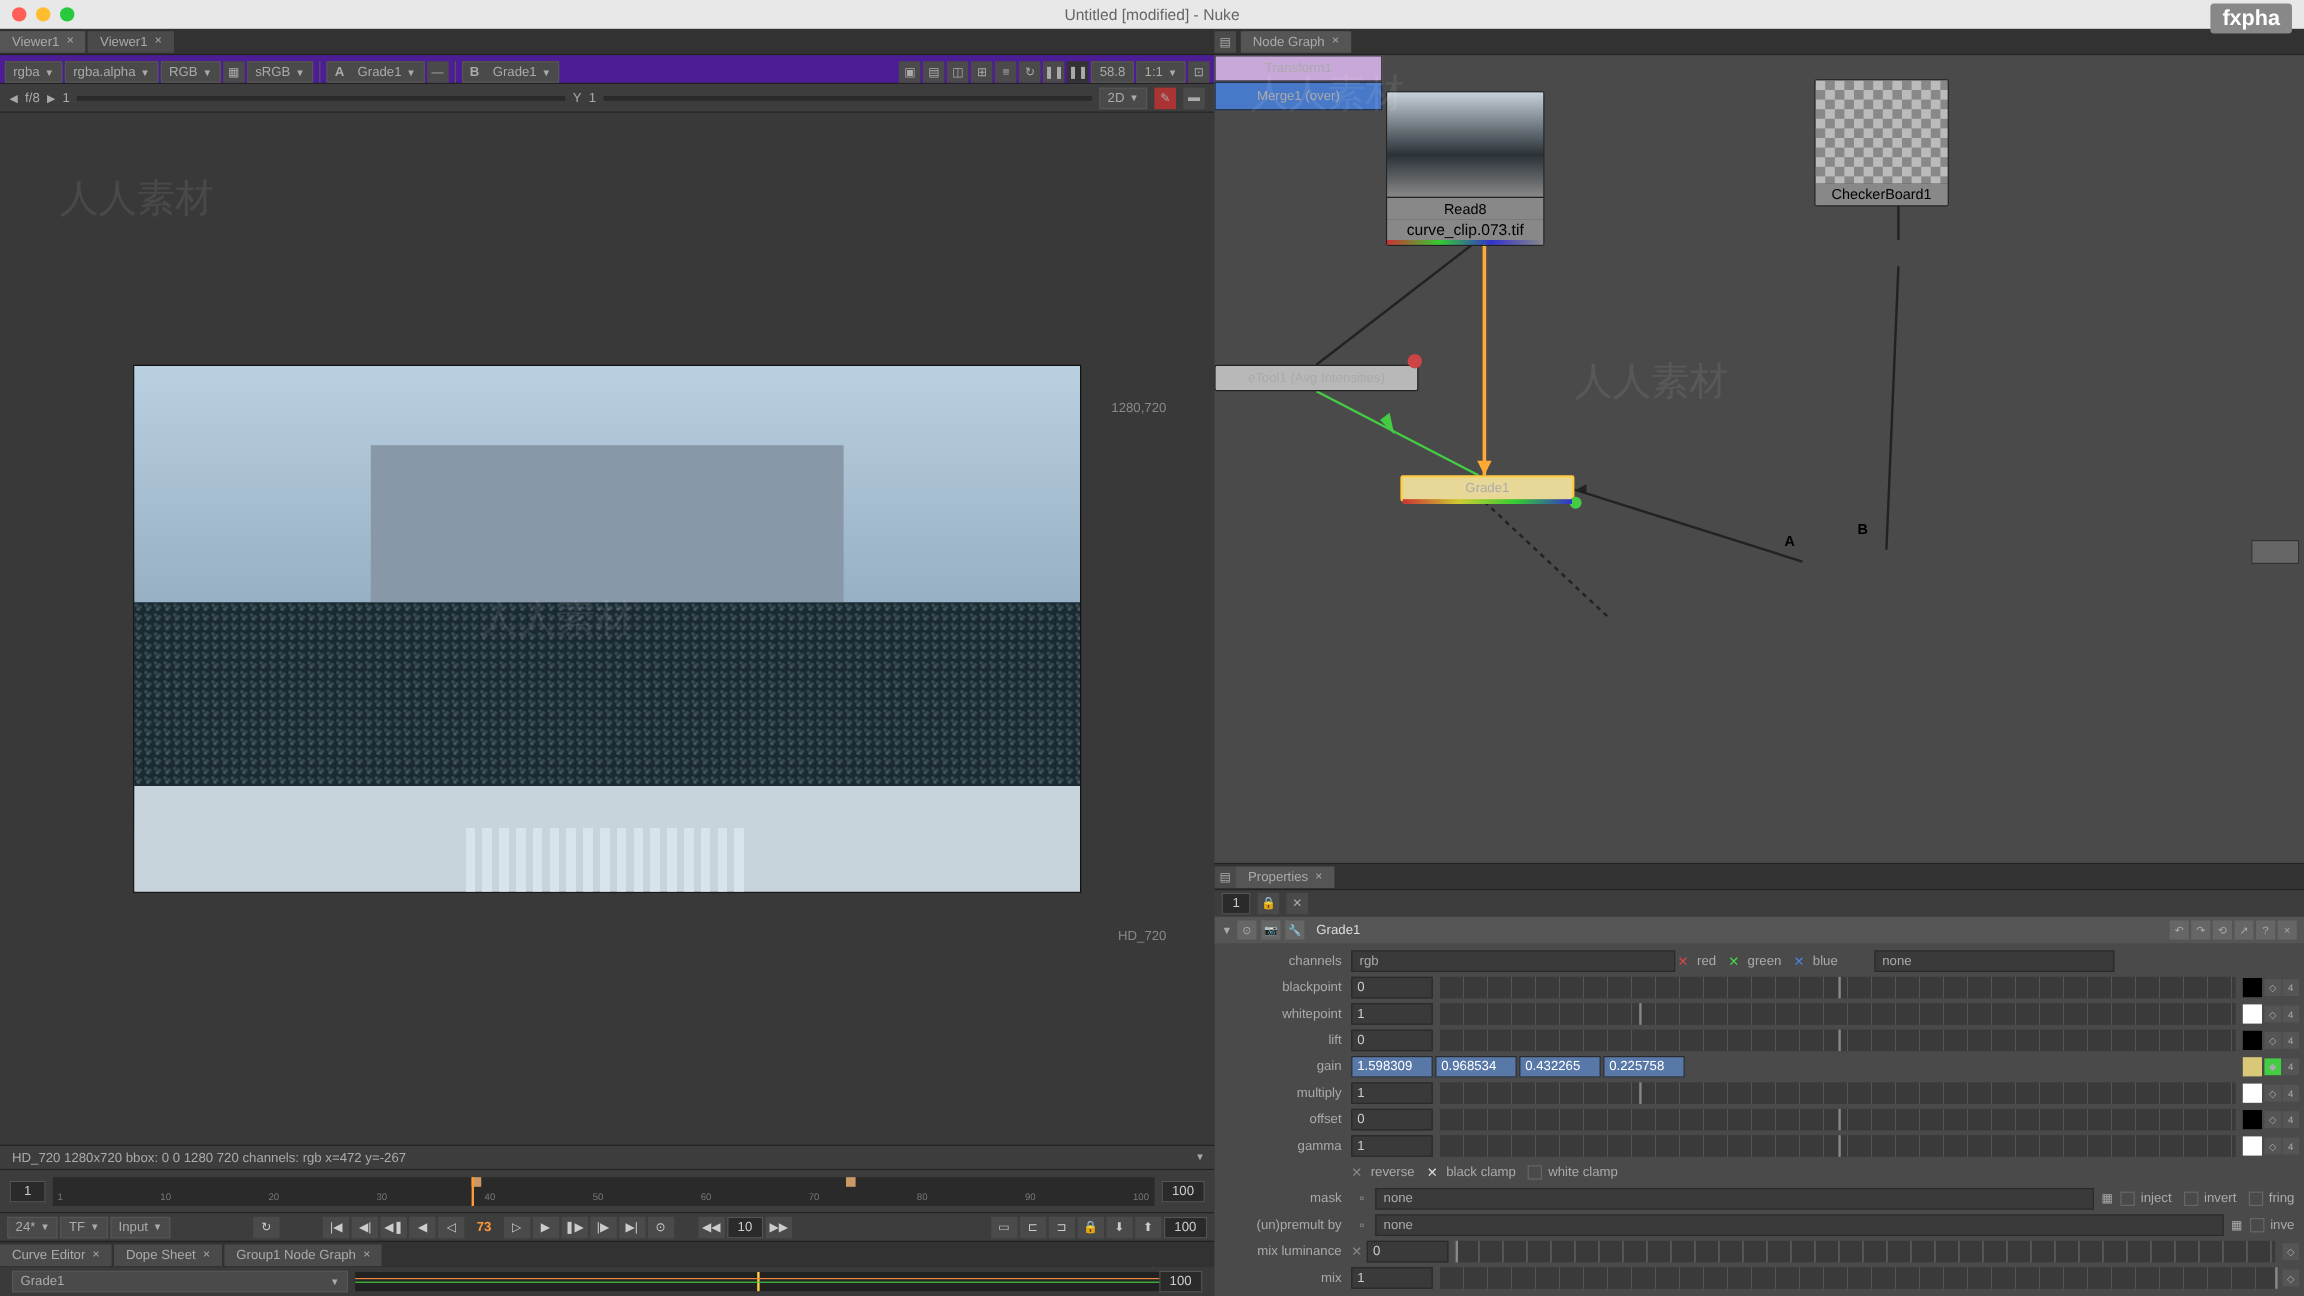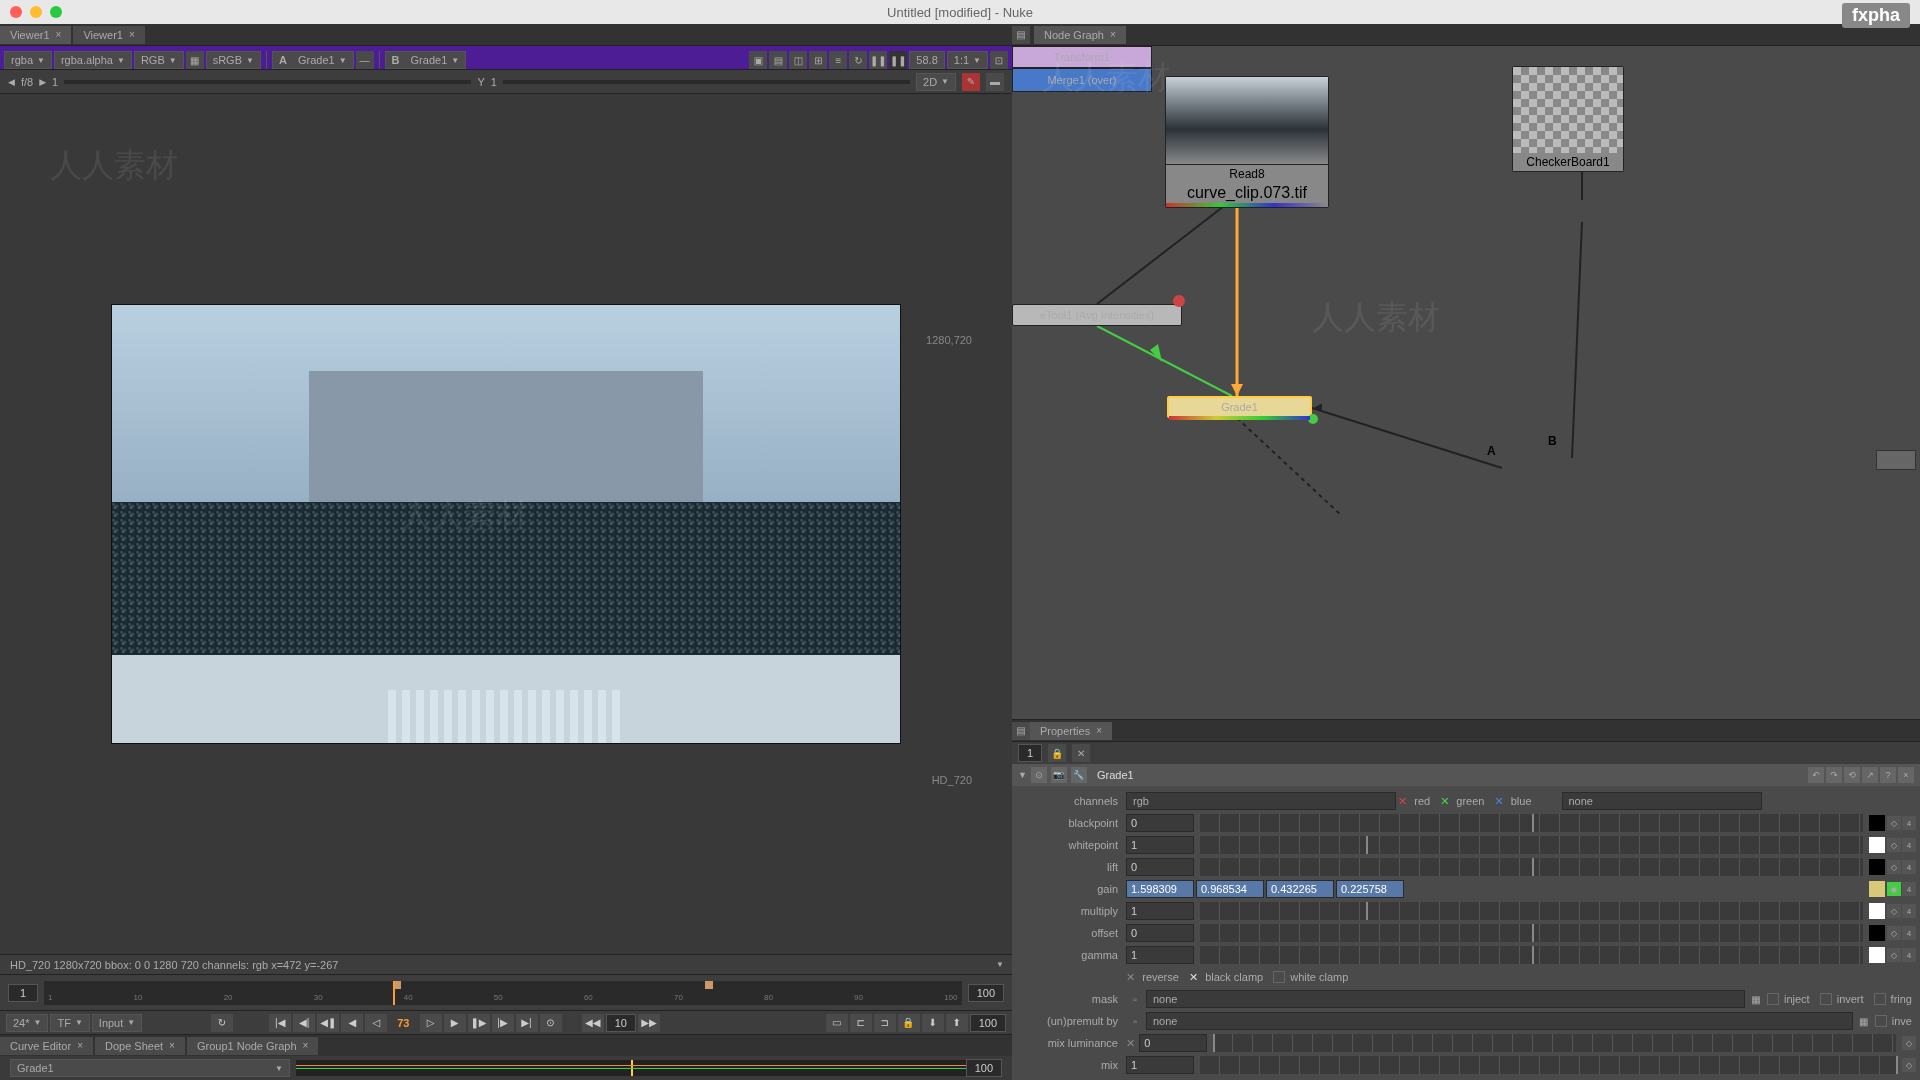--- a/index.html
+++ b/index.html
@@ -42,24 +42,24 @@
 .timeline-ticks{position:absolute;bottom:0;left:0;right:0;height:12px;display:flex;justify-content:space-between;padding:0 4px;}
 .tick{font-size:8px;color:#777;}
 .playhead{position:absolute;top:0;width:2px;height:100%;background:#ff9933;}
 .marker{position:absolute;top:0;width:8px;height:8px;background:#cc9966;}
 .playback-bar{height:24px;background:#3d3d3d;display:flex;align-items:center;gap:2px;padding:0 6px;border-top:1px solid #222;justify-content:center;}
 .play-btn{width:22px;height:18px;background:#4a4a4a;display:flex;align-items:center;justify-content:center;color:#ccc;font-size:10px;}
 .frame-num{color:#ff9933;padding:0 8px;font-weight:bold;}
 .bottom-tabs{height:22px;background:#323232;display:flex;align-items:center;border-top:1px solid #222;}
 .node-graph{flex:1;background:#4a4a4a;position:relative;overflow:hidden;}
 .node{position:absolute;border:1px solid #222;border-radius:2px;text-align:center;font-size:12px;}
-.node-read{left:153px;top:30px;width:164px;}
+.node-read{left:143px;top:30px;width:132px;}
 .node-thumb{width:100%;height:88px;background:linear-gradient(180deg,#c8d0d8 0%,#2a3238 60%,#888 100%);border-bottom:1px solid #222;}
 .node-label{background:#888;color:#000;padding:2px;font-size:12px;}
-.node-file{background:#888;color:#000;padding:1px;font-size:16px;}
+.node-file{background:#888;color:#000;padding:1px;font-size:13px;}
 .node-checker{left:500px;top:20px;width:112px;}
 .checker-thumb{width:100%;height:86px;background:repeating-conic-gradient(#888 0 25%,#bbb 0 50%);background-size:16px 16px;}
 .node-transform{left:500px;top:154px;width:140px;height:22px;background:#c8a8d8;color:#000;display:flex;align-items:center;justify-content:center;border:1px solid #222;}
 .node-curvetool{left:0px;top:258px;width:170px;height:22px;background:#b8b8b8;color:#000;display:flex;align-items:center;justify-content:center;}
 .node-grade{left:155px;top:350px;width:145px;height:22px;background:#e8d898;color:#000;display:flex;align-items:center;justify-content:center;border:2px solid #ffcc44;}
 .node-grade-dot{position:absolute;right:-8px;bottom:-8px;width:10px;height:10px;background:#4c4;border-radius:50%;}
 .node-merge{left:490px;top:412px;width:140px;height:24px;background:#4878c8;color:#fff;display:flex;align-items:center;justify-content:center;border:1px solid #222;}
 svg.wires{position:absolute;top:0;left:0;width:100%;height:100%;pointer-events:none;}
 .port-label{position:absolute;font-size:12px;font-weight:bold;color:#000;}
 .properties-panel{background:#4a4a4a;border-top:1px solid #222;}

